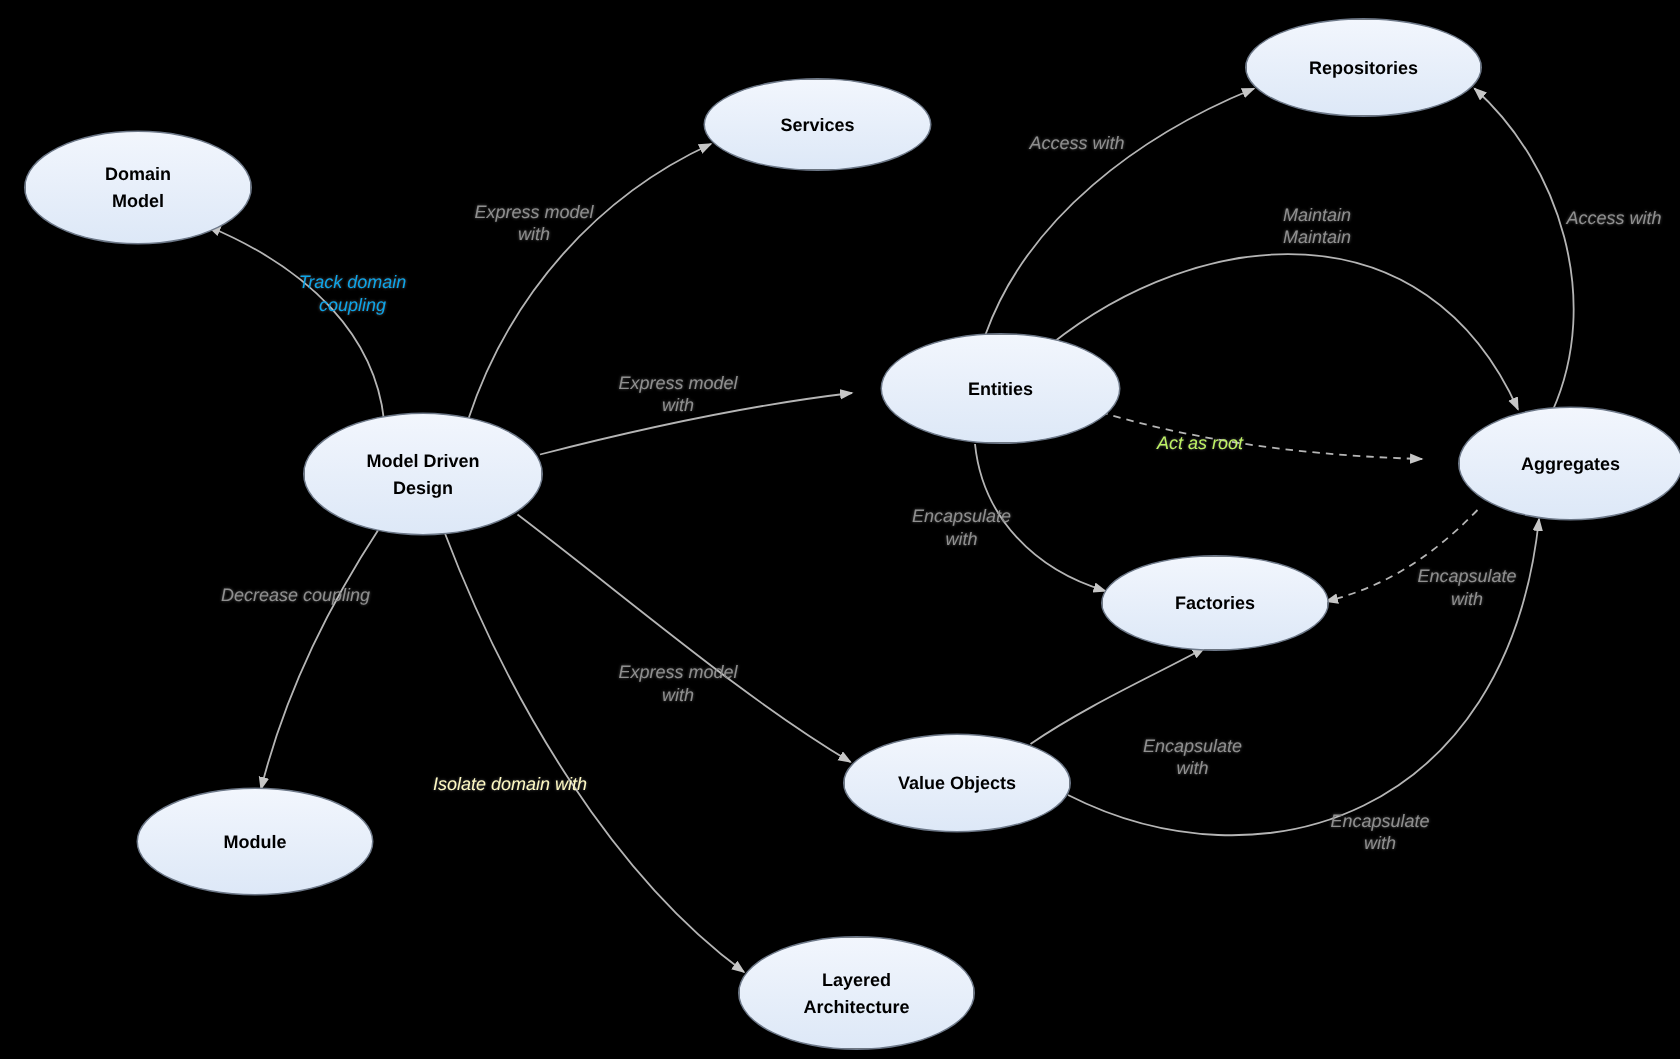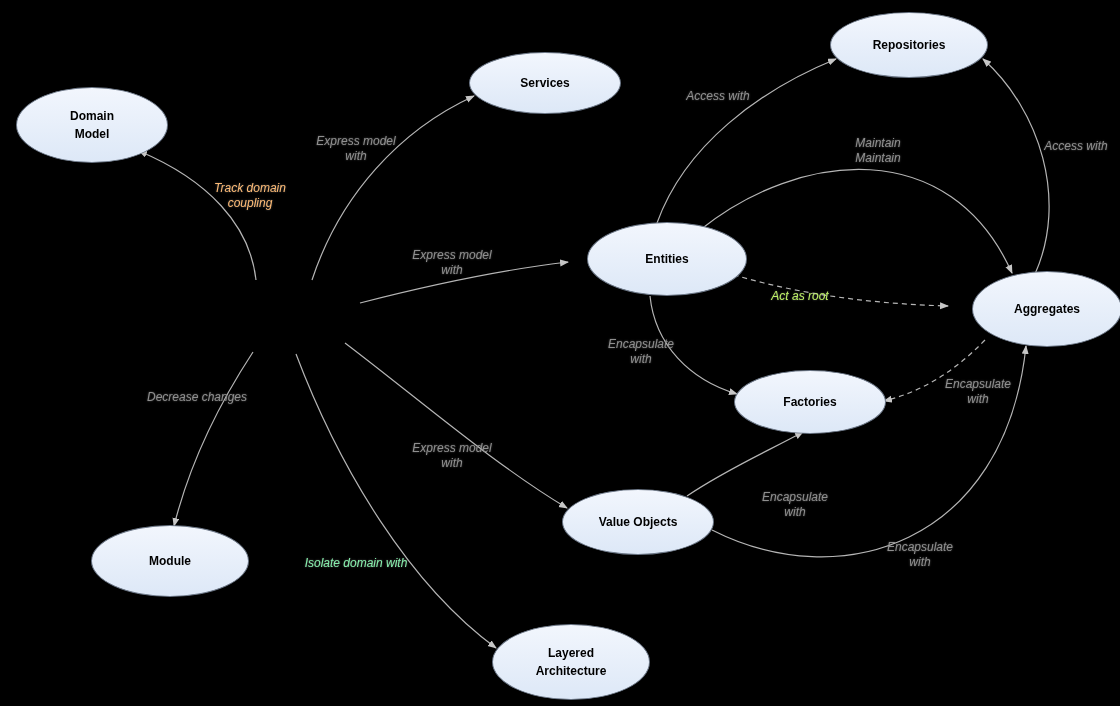--- a/index.html
+++ b/index.html
@@ -54,53 +54,57 @@
     </div>
     <div class="node" style="left: 830px; top: 12px; width: 158px; height: 66px; background: linear-gradient(rgb(242, 246, 253), rgb(221, 232, 247)); border: 1px solid rgb(109, 120, 136); color: rgb(0, 0, 0);">
       <div>Repositories</div>
     </div>
     <div class="node" style="left: 587px; top: 222px; width: 160px; height: 74px; background: linear-gradient(rgb(242, 246, 253), rgb(221, 232, 247)); border: 1px solid rgb(109, 120, 136); color: rgb(0, 0, 0);">
       <div>Entities</div>
     </div>
     <div class="node" style="left: 972px; top: 271px; width: 150px; height: 76px; background: linear-gradient(rgb(242, 246, 253), rgb(221, 232, 247)); border: 1px solid rgb(109, 120, 136); color: rgb(0, 0, 0); align-items: center;">
       <div>Aggregates</div>
     </div>
+    <div class="node" style="left: 202px; top: 275px; width: 160px; height: 82px; background: linear-gradient(rgb(242, 246, 253), rgb(221, 232, 247)); border: 1px solid rgb(109, 120, 136); color: rgb(0, 0, 0);">
+      <div>Model Driven</div>
+      <div>Design</div>
+    </div>
     <div class="node" style="left: 562px; top: 489px; width: 152px; height: 66px; background: linear-gradient(rgb(242, 246, 253), rgb(221, 232, 247)); border: 1px solid rgb(109, 120, 136); color: rgb(0, 0, 0);">
       <div>Value Objects</div>
     </div>
     <div class="node" style="left: 734px; top: 370px; width: 152px; height: 64px; background: linear-gradient(rgb(242, 246, 253), rgb(221, 232, 247)); border: 1px solid rgb(109, 120, 136); color: rgb(0, 0, 0);">
       <div>Factories</div>
     </div>
     <div class="node" style="left: 91px; top: 525px; width: 158px; height: 72px; background: linear-gradient(rgb(242, 246, 253), rgb(221, 232, 247)); border: 1px solid rgb(109, 120, 136); color: rgb(0, 0, 0);">
       <div>Module</div>
     </div>
     <div class="node" style="left: 492px; top: 624px; width: 158px; height: 76px; background: linear-gradient(rgb(242, 246, 253), rgb(221, 232, 247)); border: 1px solid rgb(109, 120, 136); color: rgb(0, 0, 0);">
       <div>Layered</div>
       <div>Architecture</div>
     </div>
-    <div class="edge-label" style="left: 250px; top: 196px; color: #fdba74;">
+    <div class="edge-label" style="left: 235px; top: 196px; color: #0ea5e9;">
       <div>Track domain</div>
       <div>coupling</div>
     </div>
     <div class="edge-label" style="left: 356px; top: 149px; color: rgb(143, 143, 143);">
       <div>Express model</div>
       <div>with</div>
     </div>
     <div class="edge-label" style="left: 452px; top: 263px; color: rgb(143, 143, 143);">
       <div>Express model</div>
       <div>with</div>
     </div>
     <div class="edge-label" style="left: 452px; top: 456px; color: rgb(143, 143, 143);">
       <div>Express model</div>
       <div>with</div>
     </div>
     <div class="edge-label" style="left: 197px; top: 397px; color: rgb(143, 143, 143);">
-      <div>Decrease changes</div>
+      <div>Decrease coupling</div>
     </div>
-    <div class="edge-label" style="left: 356px; top: 523px; color: #86efac; margin-top: 40px;">
+    <div class="edge-label" style="left: 340px; top: 523px; color: #fef9c3;">
       <div>Isolate domain with</div>
     </div>
     <div class="edge-label" style="left: 718px; top: 96px; color: rgb(143, 143, 143);">
       <div>Access with</div>
     </div>
     <div class="edge-label" style="left: 878px; top: 151px; color: rgb(143, 143, 143); font-style: italic;">
       <div>Maintain</div>
       <div>Maintain</div>
     </div>
     <div class="edge-label" style="left: 800px; top: 296px; color: #bef264;">

